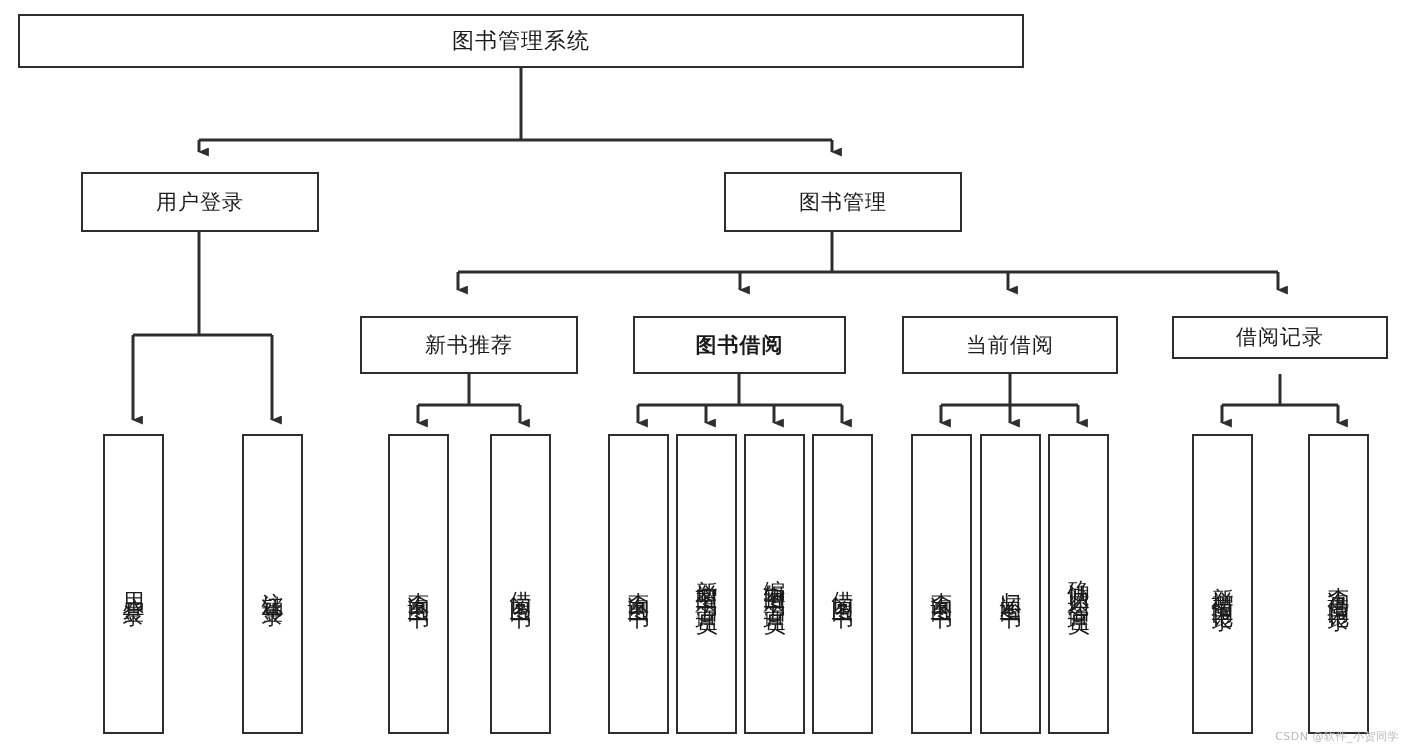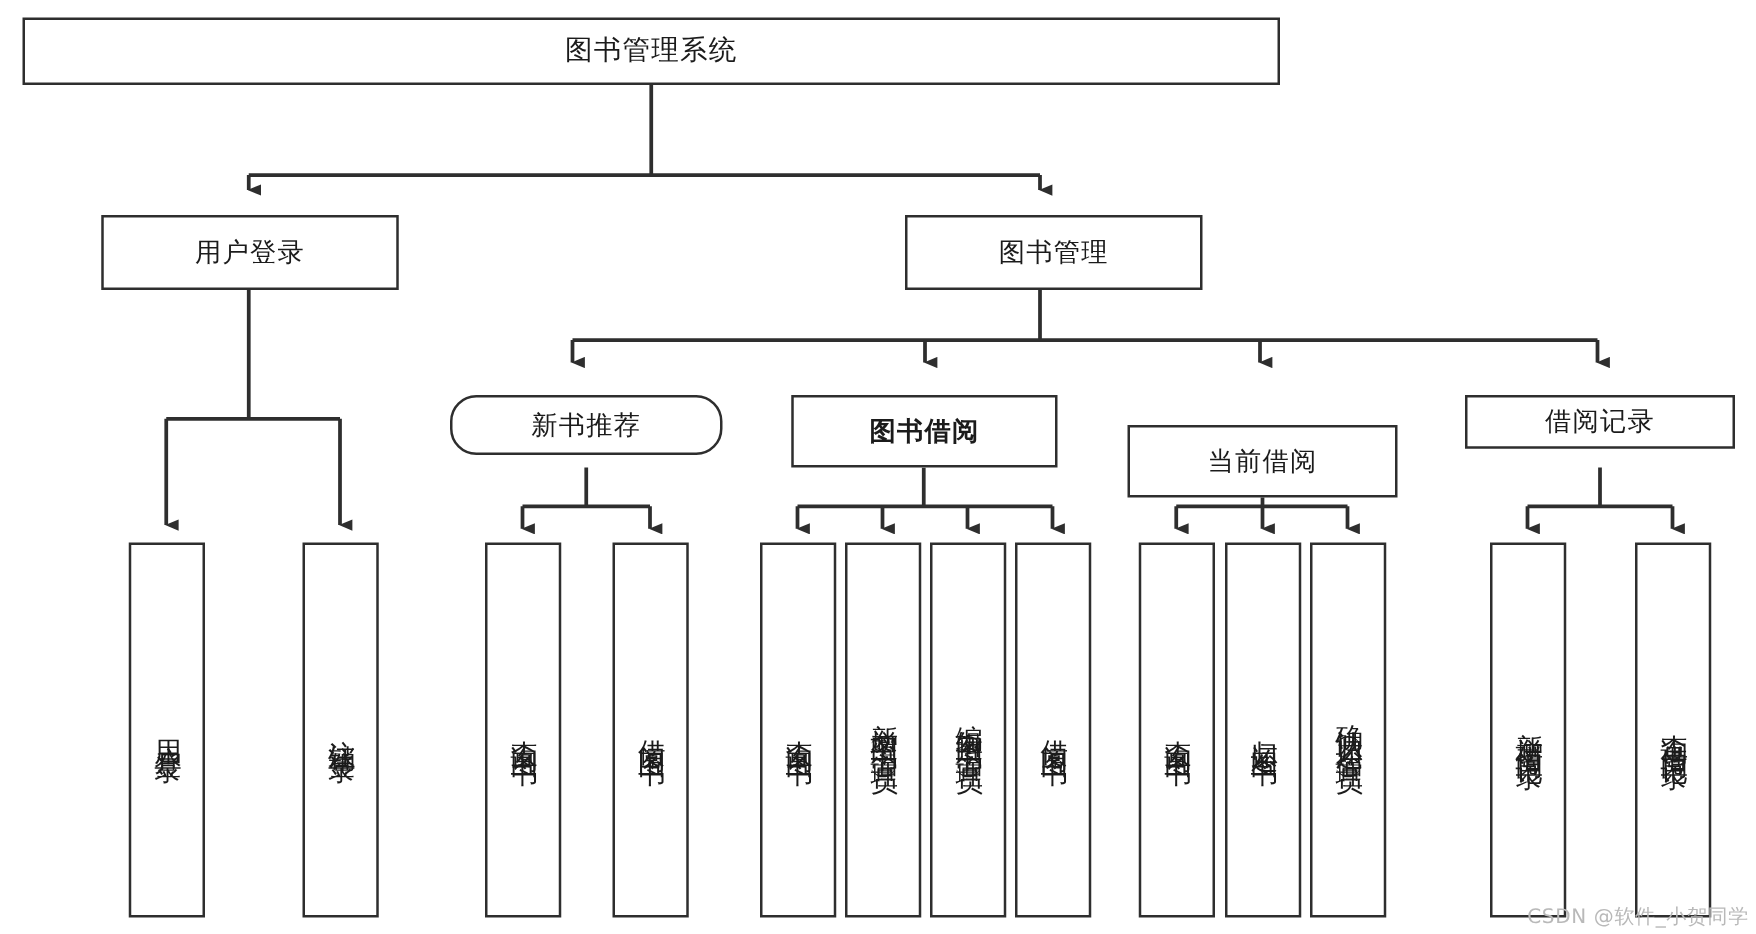--- a/index.html
+++ b/index.html
@@ -51,21 +51,21 @@
     writing-mode:vertical-rl;
     text-orientation:upright;
     display:block;
     text-align:center;
     white-space:nowrap;
   }
   .watermark{
     position:absolute;
     right:6px;
     bottom:3px;
-    font-size:16px;
+    font-size:11px;
     color:#b9b9b9;
     letter-spacing:0.5px;
     white-space:nowrap;
     font-family:"DejaVu Sans","Liberation Sans",sans-serif;
   }
 </style>
 </head>
 <body>
 
 <div id="diagram">
@@ -124,27 +124,27 @@
     <span>图书管理系统</span>
   </div>
 
   <div class="node h" style="left:81px;top:172px;width:238px;height:60px;">
     <span>用户登录</span>
   </div>
   <div class="node h" style="left:712px;top:172px;width:238px;height:60px;margin-left:12px;">
     <span>图书管理</span>
   </div>
 
-  <div class="node h" style="left:360px;top:316px;width:218px;height:48px;border-radius:21px;">
+  <div class="node h" style="left:360px;top:316px;width:218px;height:58px;">
     <span>新书推荐</span>
   </div>
   <div class="node h" style="left:633px;top:316px;width:213px;height:58px;font-weight:bold;">
     <span>图书借阅</span>
   </div>
-  <div class="node h" style="left:902px;top:316px;width:216px;height:58px;margin-top:24px;">
+  <div class="node h" style="left:902px;top:316px;width:216px;height:58px;">
     <span>当前借阅</span>
   </div>
   <div class="node h" style="left:1172px;top:316px;width:216px;height:43px;">
     <span>借阅记录</span>
   </div>
 
   <div class="node v" style="left:103px;top:434px;width:61px;height:300px;">
     <span class="vtext">用户登录</span>
   </div>
   <div class="node v" style="left:242px;top:434px;width:61px;height:300px;">

